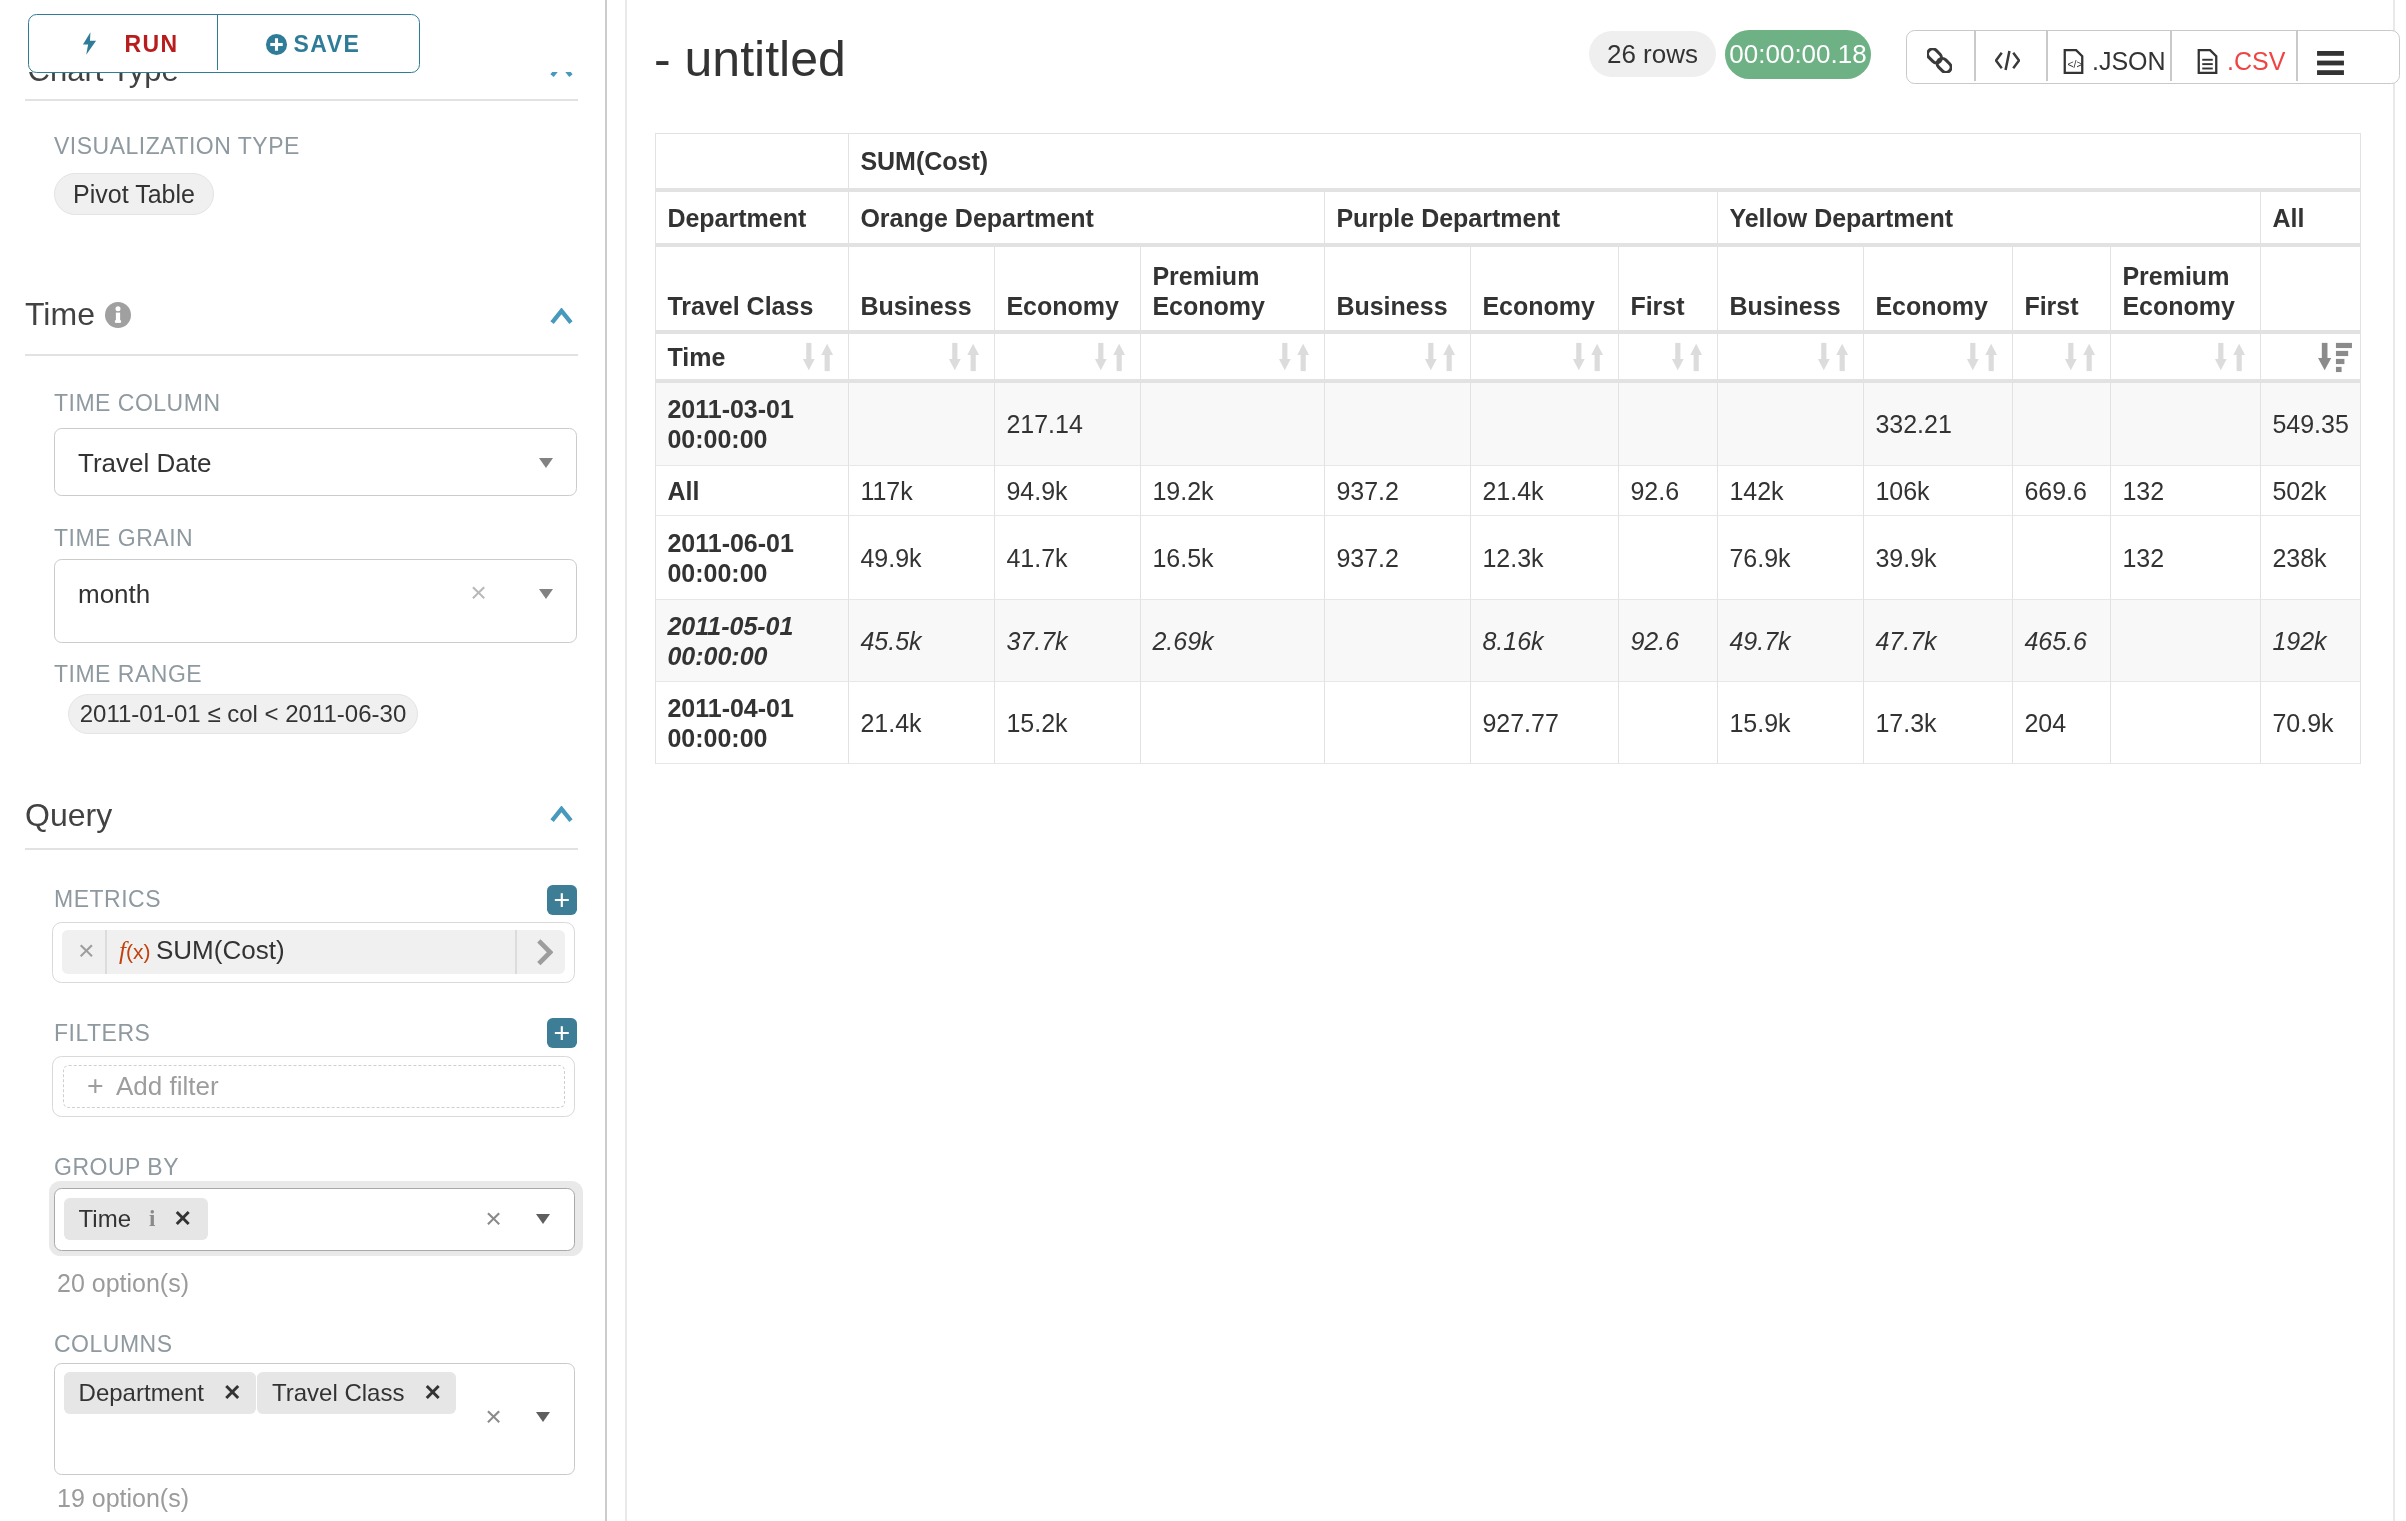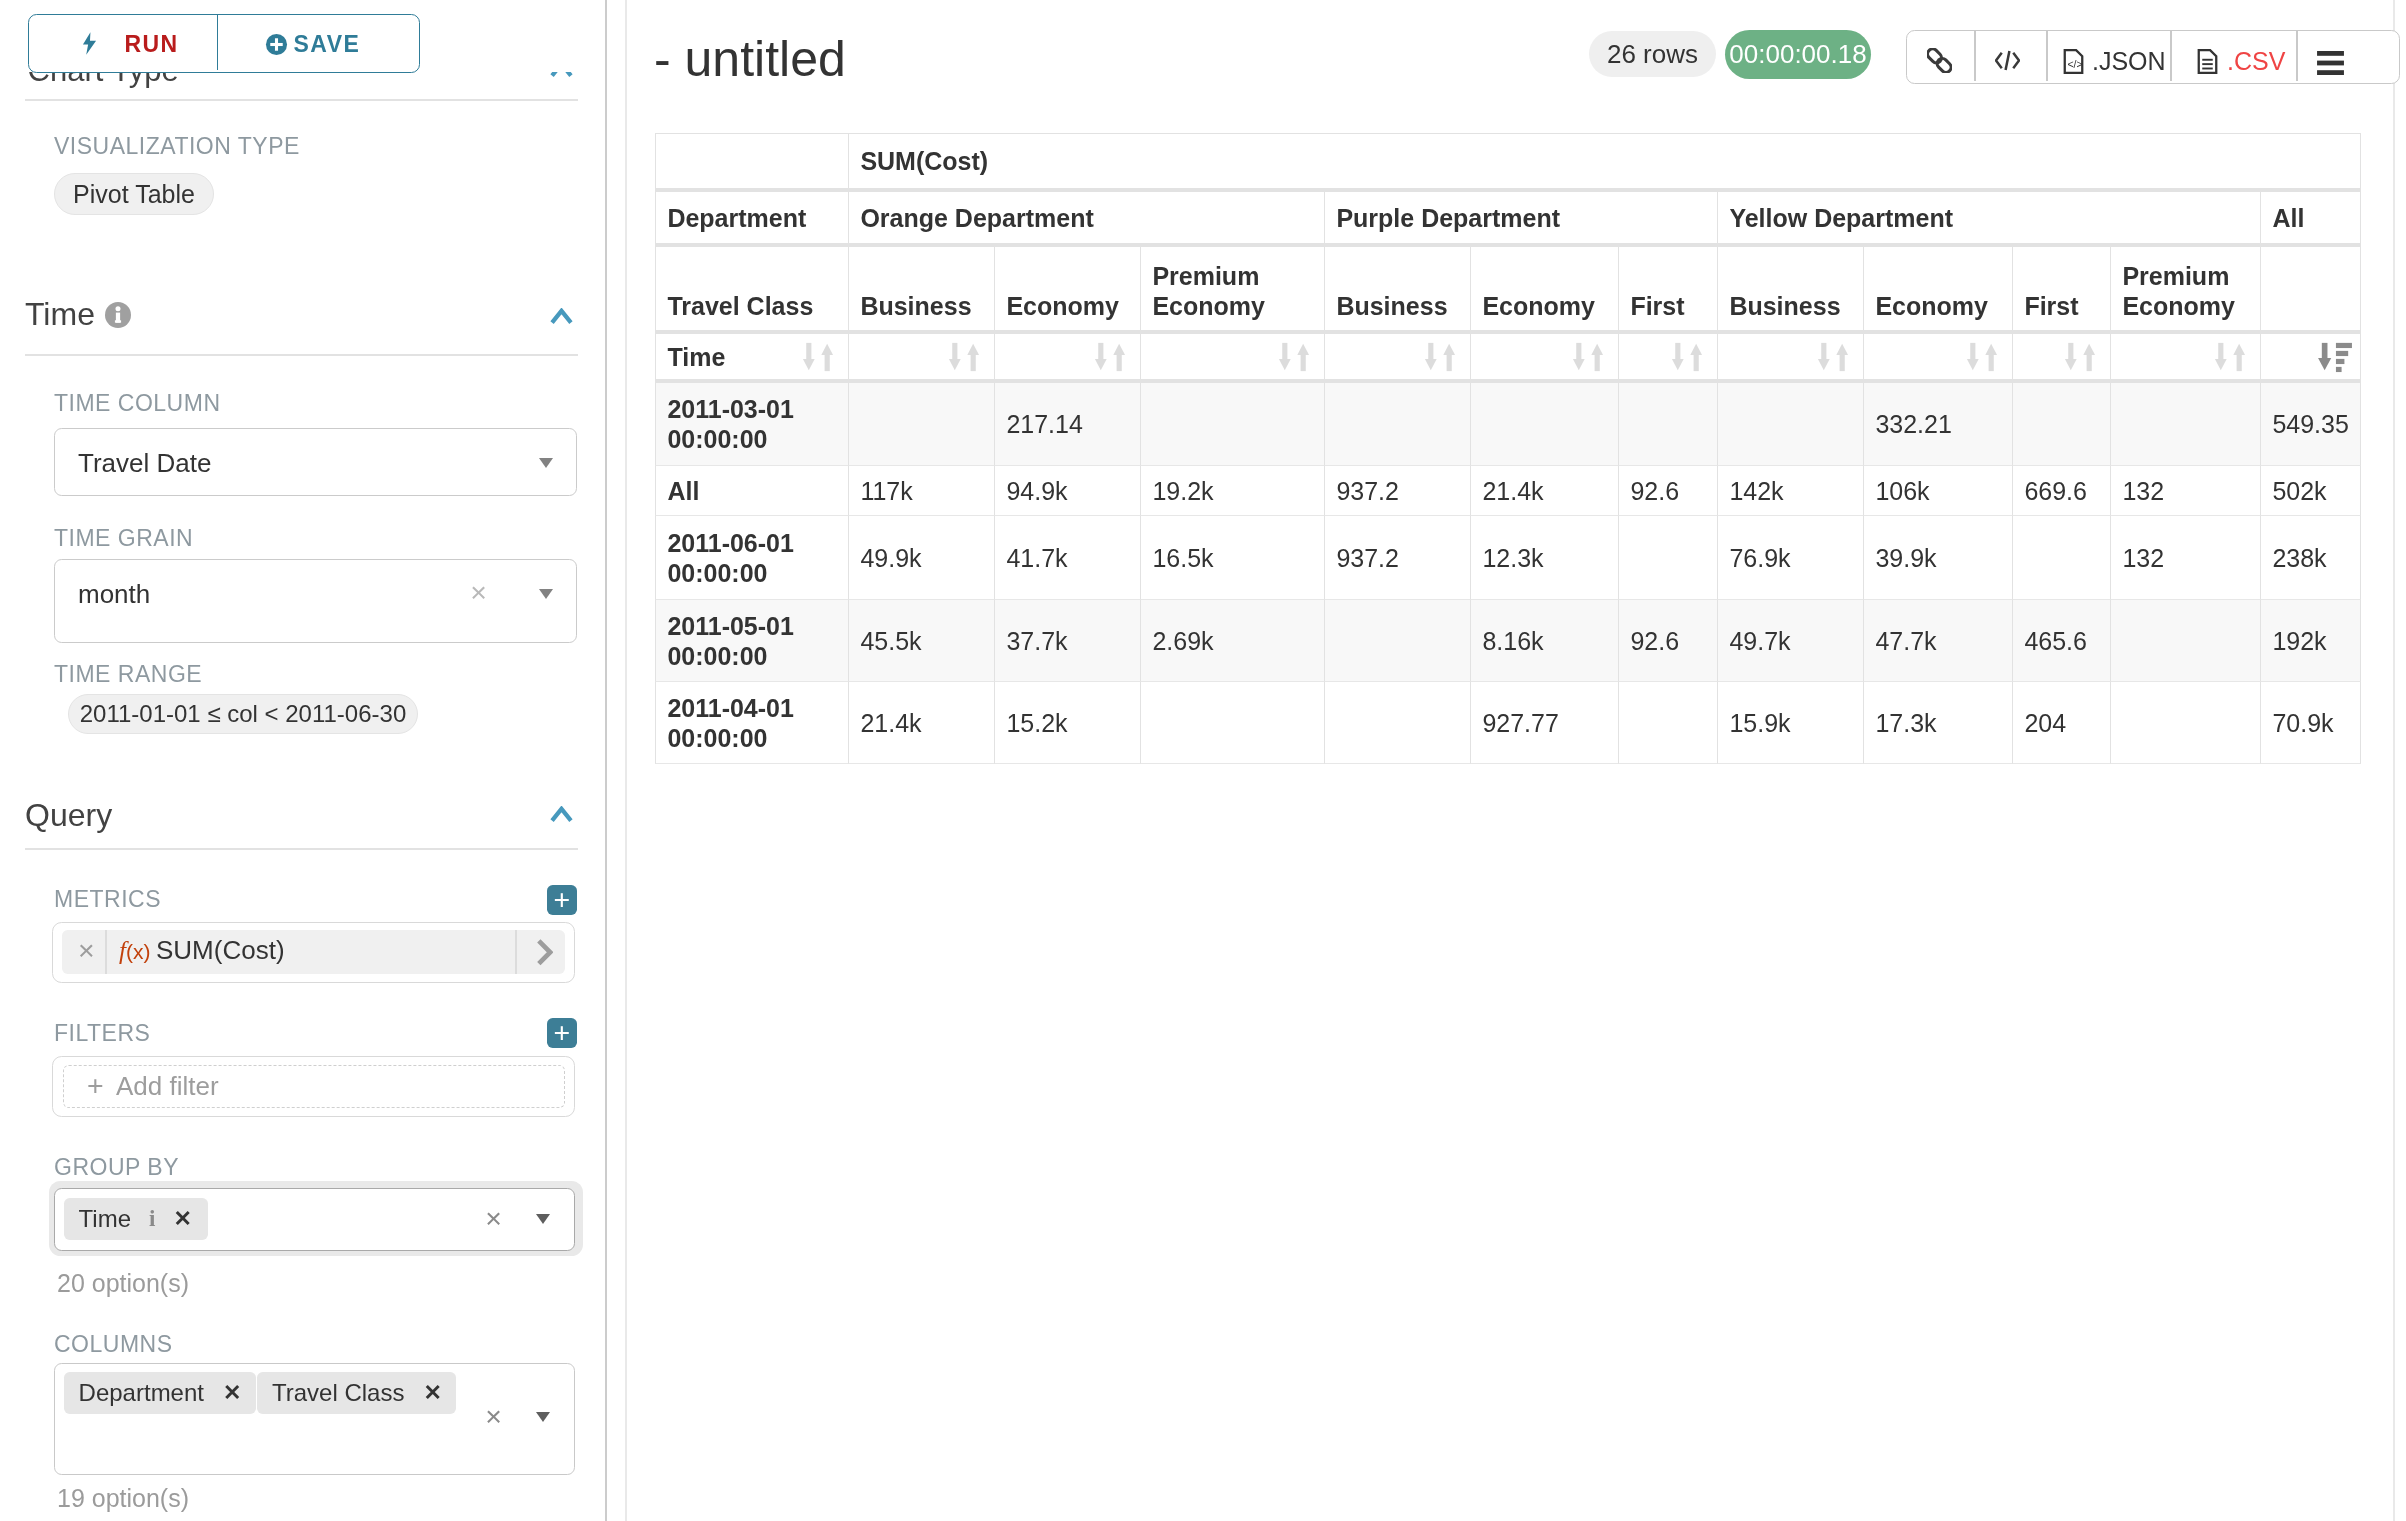--- a/index.html
+++ b/index.html
@@ -406,21 +406,21 @@
           <td>16.5k</td>
           <td>937.2</td>
           <td>12.3k</td>
           <td></td>
           <td>76.9k</td>
           <td>39.9k</td>
           <td></td>
           <td>132</td>
           <td>238k</td>
       </tr>
-      <tr class="striped" style="height:82px;">
+      <tr class="striped" style="height:82px;font-style:italic;">
         <th class="bl">2011-05-01 00:00:00</th>
         <td>45.5k</td>
           <td>37.7k</td>
           <td>2.69k</td>
           <td></td>
           <td>8.16k</td>
           <td>92.6</td>
           <td>49.7k</td>
           <td>47.7k</td>
           <td>465.6</td>

